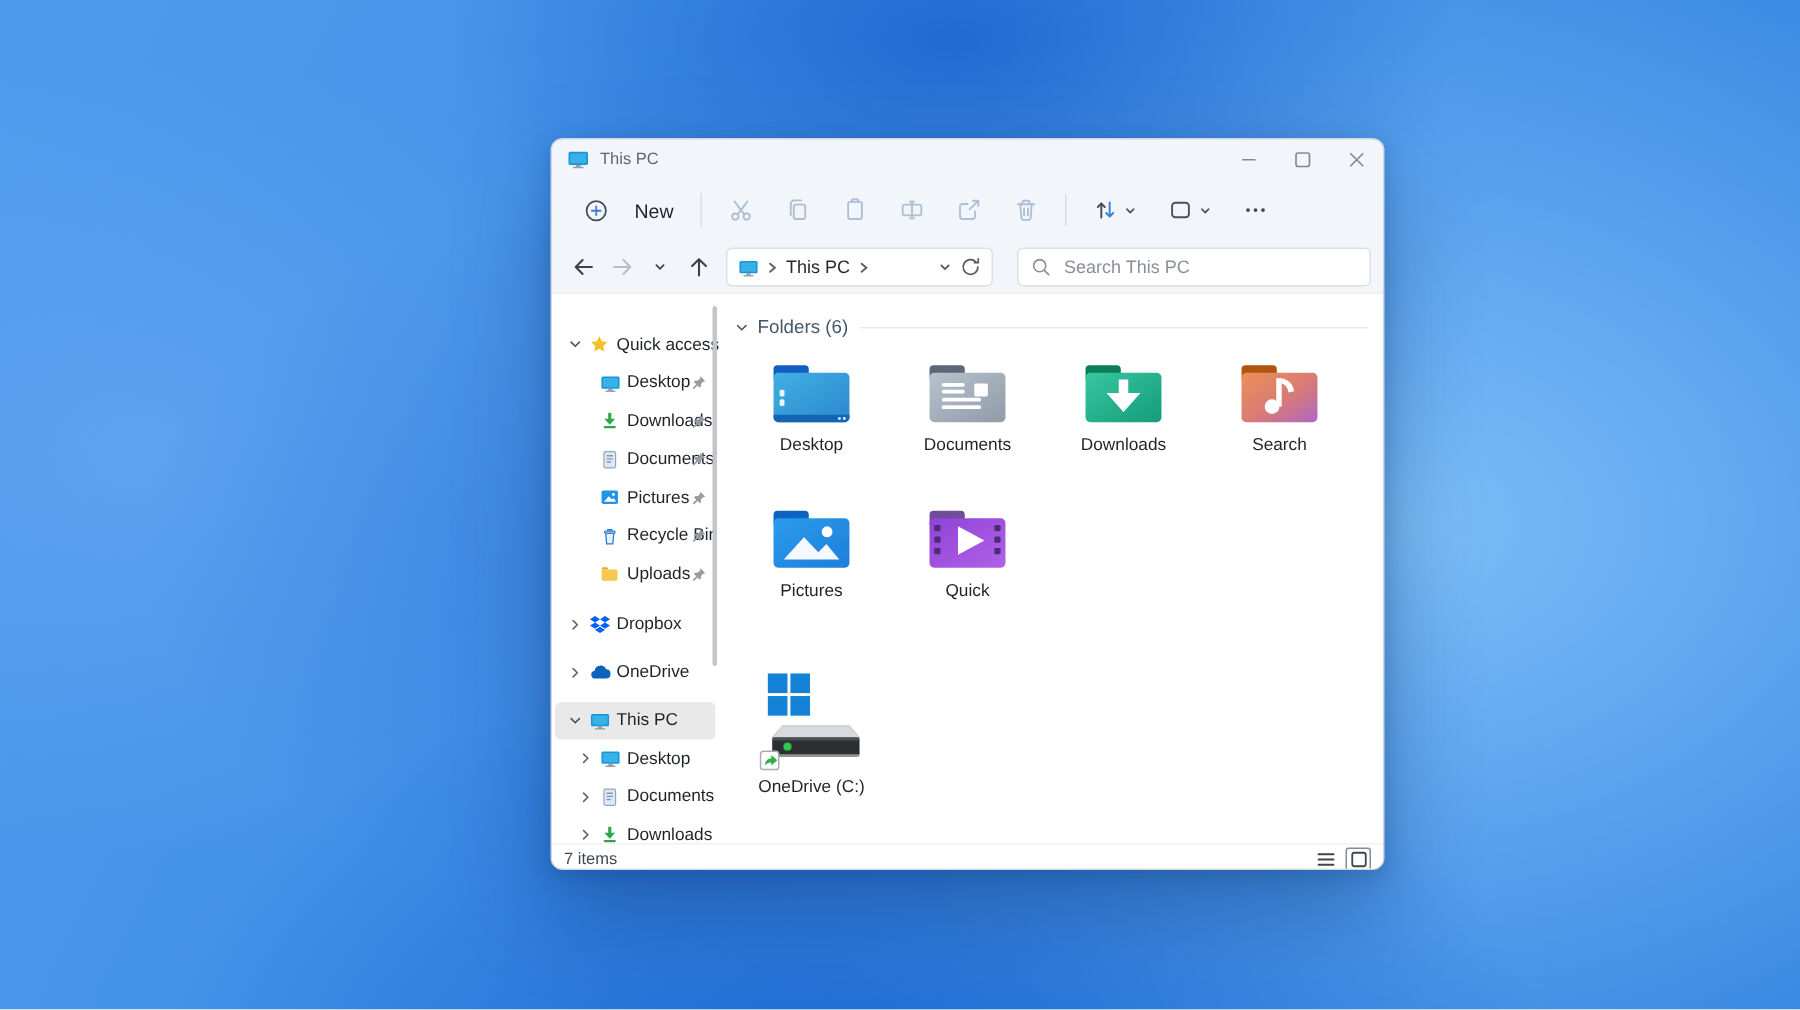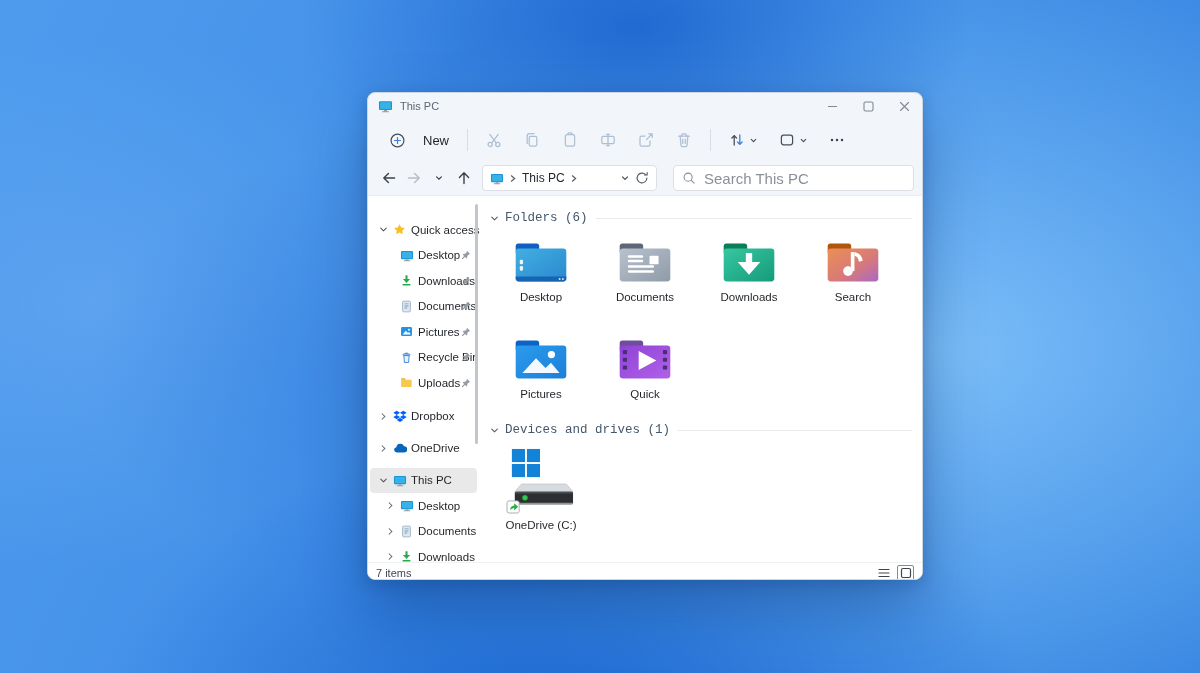--- a/index.html
+++ b/index.html
@@ -43,21 +43,21 @@
   .navbtn{width:27px;height:27px;display:flex;align-items:center;justify-content:center;
     background:none;border:none;padding:0;border-radius:4px;}
   .addressbar{margin-left:5px;width:186px;height:26px;background:#fff;border:1px solid #dcdfe4;
     border-radius:4px;display:flex;align-items:center;padding:0 7px;box-sizing:border-box;
     font-size:12px;color:#24282d;gap:5px;}
   .addressbar .spacer{flex:1;}
   .crumb-btn{background:none;border:none;padding:0;display:flex;align-items:center;gap:5px;
     font-size:12px;color:#24282d;font-family:inherit;}
   .searchbox{margin-left:16px;width:246px;height:26px;background:#fff;border:1px solid #dcdfe4;
     border-radius:4px;display:flex;align-items:center;padding:0 8px;box-sizing:border-box;gap:6px;}
-  .searchbox input{border:none;outline:none;flex:1;font-size:15px;color:#24282d;
+  .searchbox input{border:none;outline:none;flex:1;font-size:12px;color:#24282d;
     font-family:inherit;background:transparent;}
   .searchbox input::placeholder{color:#8a9099;}
 
   
   .wbody{height:366px;background:#fff;display:flex;position:relative;border-top:1px solid #e9ecf0;}
 
   
   .sidepane{width:111px;box-sizing:border-box;padding-top:21px;position:relative;flex:none;}
   .srow{height:25.5px;display:flex;align-items:center;position:relative;
     padding-left:6px;margin:0 2px;border-radius:4px;font-size:11.5px;color:#1f2328;}
@@ -67,21 +67,21 @@
   .sicon{width:17px;display:flex;align-items:center;justify-content:center;flex:none;}
   .slabel{margin-left:3px;white-space:nowrap;}
   .pin{position:absolute;right:6px;display:flex;}
   .gap8{height:8px;} .gap6{height:6.5px;}
   .scrollthumb{position:absolute;left:107px;top:8px;width:3px;height:240px;
     background:#c2c6cb;border-radius:2px;}
 
   
   .content{flex:1;position:relative;}
   .sec-header{position:absolute;left:10px;right:10px;display:flex;align-items:center;
-    color:#44576b;font-size:12.5px;font-family:Liberation Mono, monospace;}
+    color:#44576b;font-size:12.5px;}
   .sec-header .sec-title{margin-left:5px;}
   .sec-header .line{flex:1;height:1px;background:#e7e9ec;margin-left:8px;}
   .frow{position:absolute;left:10px;display:flex;}
   .tile{width:104px;display:flex;flex-direction:column;align-items:center;
     background:none;border:none;padding:0;font-family:inherit;}
   .flabel{margin-top:5px;font-size:11.5px;color:#1f2328;white-space:nowrap;}
 
   
   .statusbar{height:20px;display:flex;align-items:center;padding:0 8px;background:#fff;
     border-top:1px solid #f0f1f3;font-size:11px;color:#3f4750;gap:36px;}
@@ -618,27 +618,20 @@
                 <rect x="51.8" y="15.5" width="4.6" height="4.6" rx="1"></rect>
                 <rect x="51.8" y="24" width="4.6" height="4.6" rx="1"></rect>
                 <rect x="51.8" y="32.5" width="4.6" height="4.6" rx="1"></rect>
               </g>
             <path d="M25 16.5 44.5 27 25 37.5Z" fill="#fff"></path>
           </svg>
           <span class="flabel">Quick</span>
         </button>
       </div>
 
-      <div class="sec-header" style="top:227px">
-        <svg width="11" height="11" viewBox="0 0 14 14" fill="none" stroke="#44576b" stroke-width="1.3" stroke-linecap="round">
-            <path d="M3.5 5.2 7 8.7 10.5 5.2"></path>
-          </svg>
-        <span class="sec-title">Devices and drives (1)</span>
-        <span class="line"></span>
-      </div>
 
       <div class="frow" style="top:252px">
         <button class="tile">
           <svg width="78" height="66" viewBox="0 0 80 68">
             <g fill="#1482d6">
                 <rect x="10" y="1" width="13.5" height="13.5"></rect>
                 <rect x="25.5" y="1" width="13.5" height="13.5"></rect>
                 <rect x="10" y="16.5" width="13.5" height="13.5"></rect>
                 <rect x="25.5" y="16.5" width="13.5" height="13.5"></rect>
               </g>

